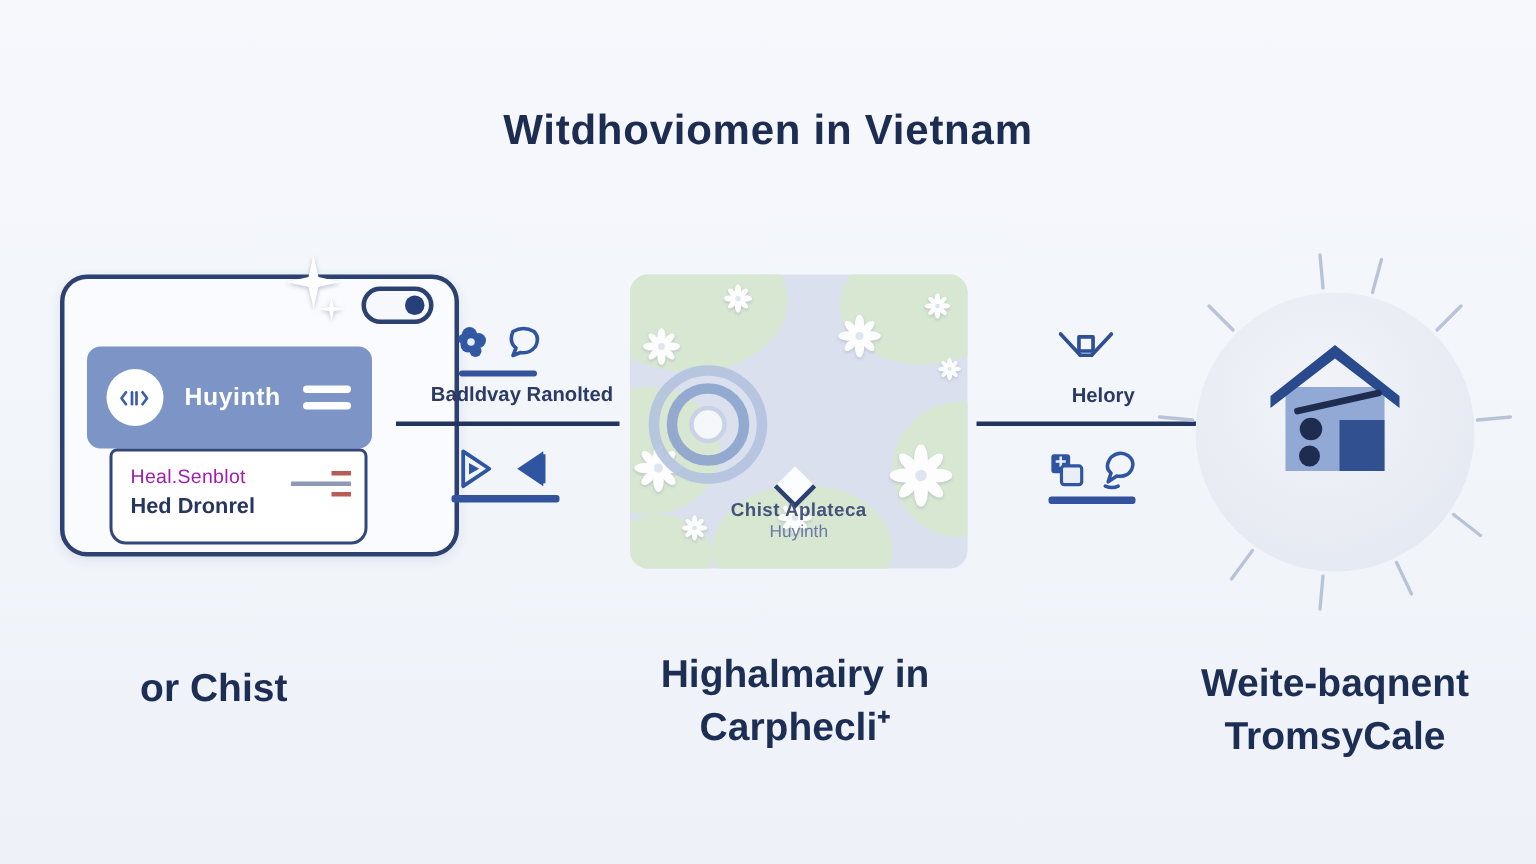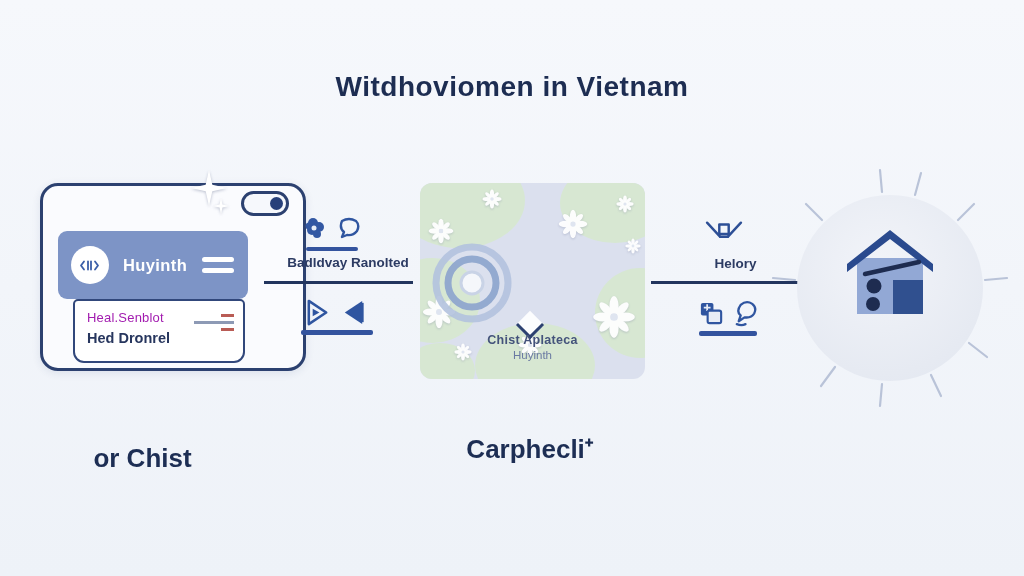--- a/index.html
+++ b/index.html
@@ -296,16 +296,21 @@
     <path d="M2 36 L45 2 L88 36 L88 44 L45 11 L2 44 Z" fill="#2a4a8e"></path>
     <path d="M20 46 L74 34" stroke="#1e2c50" stroke-width="4.5" stroke-linecap="round" fill="none"></path>
     <circle cx="29" cy="58" r="7.5" fill="#1e2c50"></circle>
     <circle cx="28" cy="76" r="7" fill="#1e2c50"></circle>
   </svg>
 
   <div class="caption cap-left">
     <div>or Chist</div>
   </div>
   <div class="caption cap-mid">
+    <div>Highalmairy in</div>
     <div>Carphecli⁺</div>
   </div>
+  <div class="caption cap-right">
+    <div>Weite-baqnent</div>
+    <div>TromsyCale</div>
+  </div>
 
 </div>
 
 </body></html>

